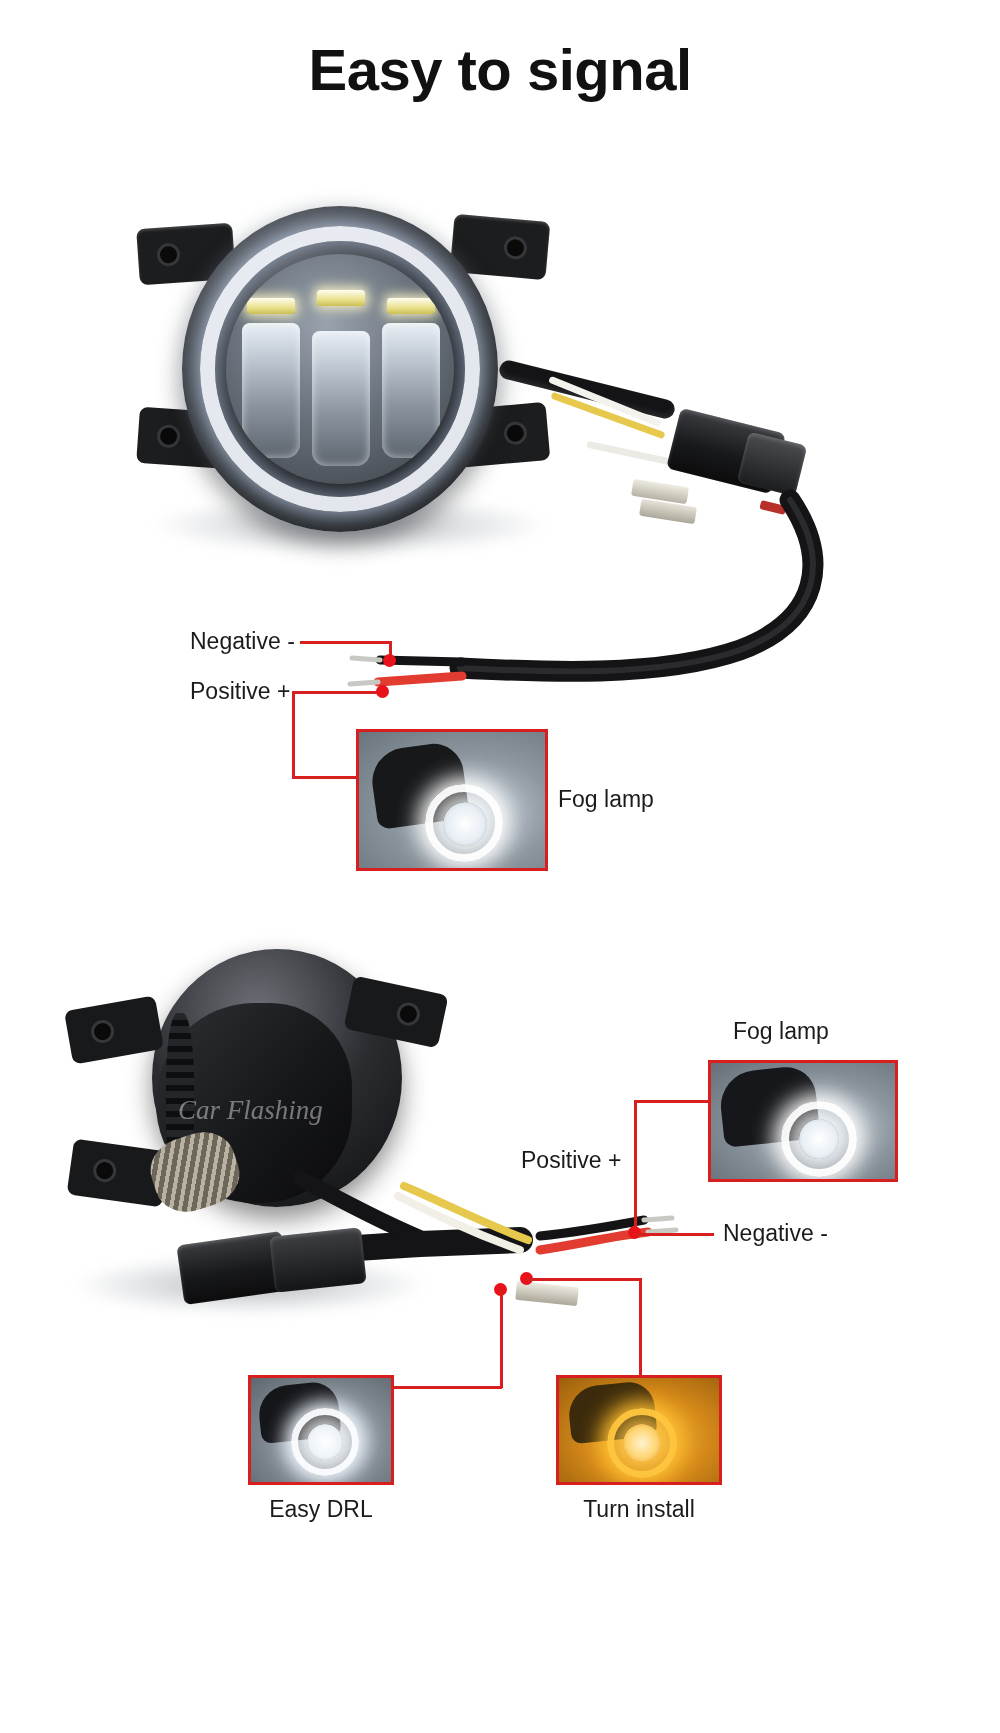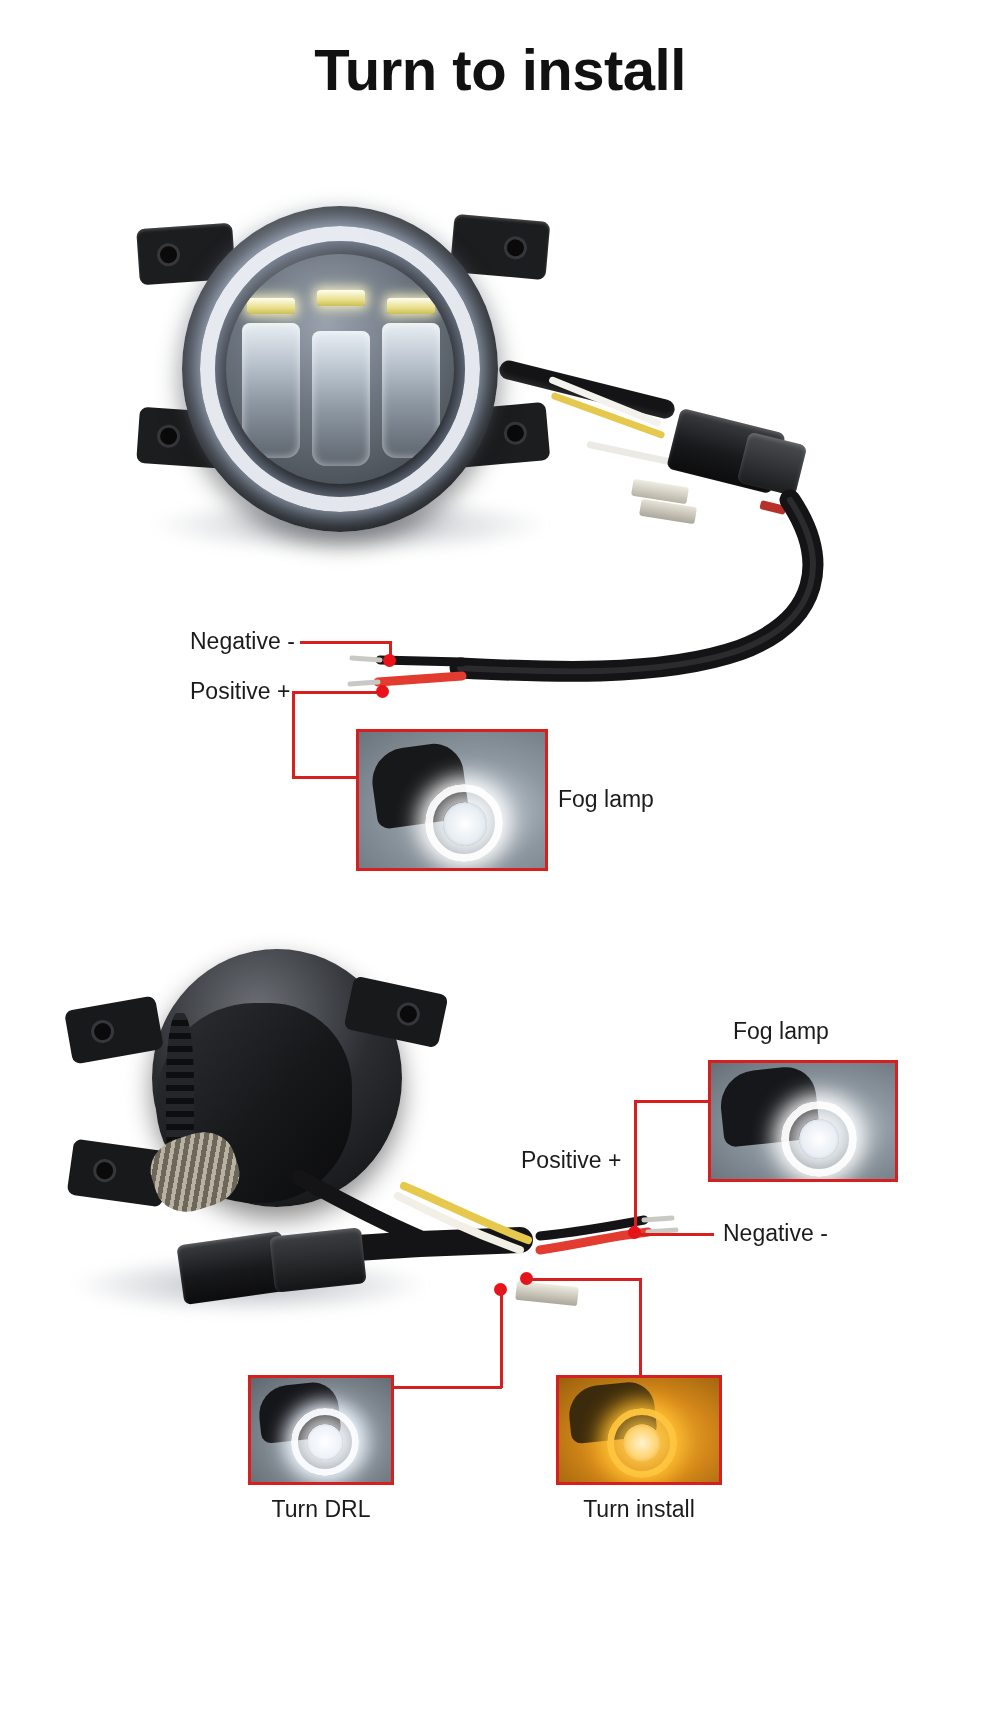--- a/index.html
+++ b/index.html
@@ -112,21 +112,21 @@
     position: absolute; border-radius: 50%;
     background: radial-gradient(ellipse at center, rgba(120,128,138,.55) 0%, rgba(255,255,255,0) 70%);
     filter: blur(6px);
   }
 </style>
 </head>
 <body>
 
 <div class="page">
 
-  <div class="title">Turn to install</div>
+  <div class="title">Easy to signal</div>
 
   <div>
 
     <div class="shadowBlur" style="left:150px; top:495px; width:400px; height:60px;"></div>
 
     <div class="lamp1">
       <div class="bracketL">
         <div class="hole" style="left:22px; top:19px;"></div>
       </div>
       <div class="bracketL2">
@@ -218,20 +218,22 @@
         <div class="hole" style="left:26px; top:19px;"></div>
       </div>
       <div style="position:absolute;left:288px;top:40px;width:96px;height:54px;background:#18191b;border-radius:8px;transform:rotate(12deg);">
         <div class="hole" style="left:52px; top:18px;"></div>
       </div>
 
       <div style="position:absolute;left:92px;top:190px;width:86px;height:74px;
                   background:repeating-linear-gradient(118deg,#b9b2a3 0 4px,#6d6759 4px 9px);
                   border-radius:40%;transform:rotate(-18deg);"></div>
 
+      <div style="position:absolute;left:118px;top:150px;width:240px;font-size:27px;color:rgba(255,255,255,.42);
+                  font-family:'Liberation Serif', serif; font-style:italic; white-space:nowrap;">Car Flashing</div>
     </div>
 
     <svg width="1000" height="1733" style="position:absolute;left:0;top:0;pointer-events:none;">
 
       <path d="M300,1178 C340,1200 382,1222 420,1238" stroke="#141416" stroke-width="16" fill="none" stroke-linecap="round"></path>
       <path d="M196,1268 C250,1252 330,1250 420,1244 L520,1240" stroke="#141416" stroke-width="26" fill="none" stroke-linecap="round"></path>
 
       <path d="M398,1196 C430,1212 470,1232 520,1250" stroke="#f2efe7" stroke-width="8" fill="none" stroke-linecap="round"></path>
       <path d="M404,1186 C442,1202 480,1222 528,1240" stroke="#e6c84c" stroke-width="8" fill="none" stroke-linecap="round"></path>
 
@@ -272,21 +274,21 @@
     <div class="rline h" style="left:526px; top:1278px; width:116px;"></div>
     <div class="rline v" style="left:639px; top:1278px; height:108px;"></div>
 
     <div class="thumb" style="left:248px; top:1375px; width:146px; height:110px;">
       <div class="cap" style="background:radial-gradient(ellipse at 55% 58%, #c2ccd5 0%, #848d95 50%, #5e666e 100%);">
         <div style="position:absolute;left:8px;top:6px;width:80px;height:56px;background:#15161a;border-radius:30px 26px 10px 10px;transform:rotate(-6deg);"></div>
         <div style="position:absolute;left:40px;top:30px;width:68px;height:68px;border-radius:50%;border:7px solid rgba(250,252,255,.96);box-shadow:0 0 20px 6px rgba(235,244,255,.95);"></div>
         <div style="position:absolute;left:56px;top:46px;width:36px;height:36px;border-radius:50%;background:radial-gradient(circle,#fff 0%,#eef3f9 60%,#b4bec6 100%);box-shadow:0 0 24px 9px rgba(255,255,255,.95);"></div>
       </div>
     </div>
-    <div class="capLabel" style="left:248px; top:1496px; width:146px;">Turn DRL</div>
+    <div class="capLabel" style="left:248px; top:1496px; width:146px;">Easy DRL</div>
 
     <div class="thumb" style="left:556px; top:1375px; width:166px; height:110px;">
       <div class="cap" style="background:radial-gradient(ellipse at 55% 58%, #f2b63a 0%, #d4881a 50%, #9a5f0c 100%);">
         <div style="position:absolute;left:10px;top:6px;width:86px;height:56px;background:#3b2a0c;border-radius:30px 26px 10px 10px;transform:rotate(-6deg);"></div>
         <div style="position:absolute;left:48px;top:30px;width:70px;height:70px;border-radius:50%;border:7px solid rgba(255,196,60,.97);box-shadow:0 0 22px 7px rgba(255,186,40,.95);"></div>
         <div style="position:absolute;left:64px;top:46px;width:38px;height:38px;border-radius:50%;background:radial-gradient(circle,#fff3cf 0%,#ffd574 55%,#e09a15 100%);box-shadow:0 0 24px 9px rgba(255,200,70,.95);"></div>
       </div>
     </div>
     <div class="capLabel" style="left:556px; top:1496px; width:166px;">Turn install</div>
 

